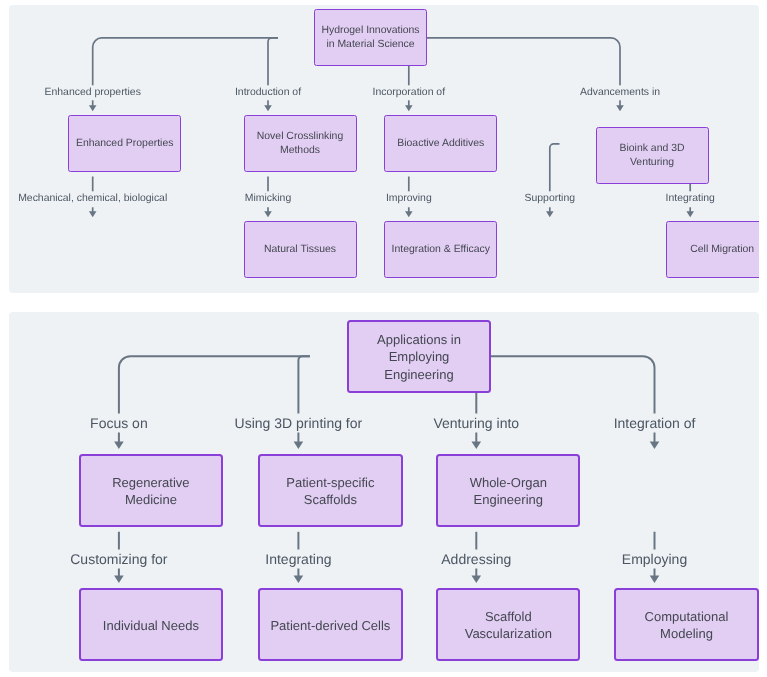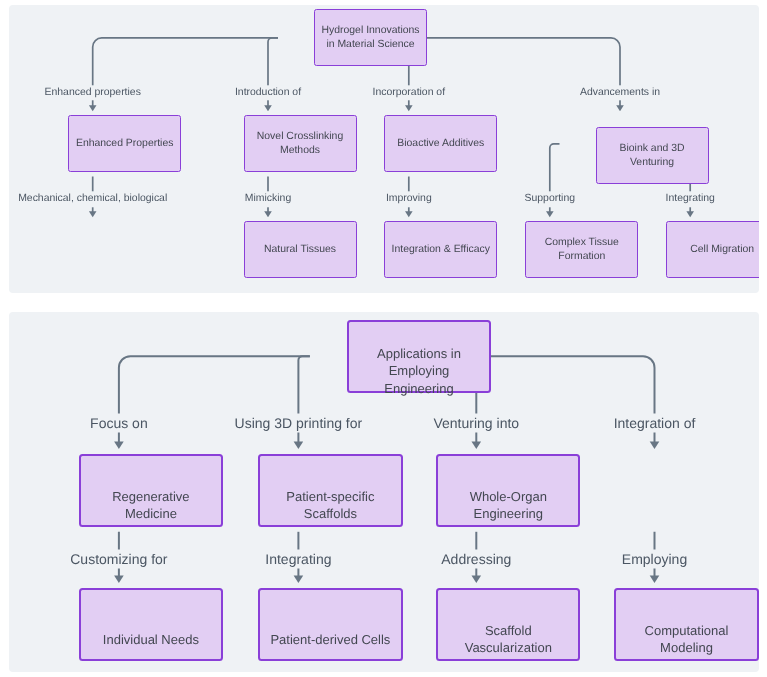--- a/index.html
+++ b/index.html
@@ -21,21 +21,21 @@
       flex-direction:column;justify-content:center;color:#434751;text-align:center;margin-left:32px;}
 .nt{display:flex;flex-direction:column;align-items:center;}
 #panel1 .node{width:113px;height:57px;border:1.55px solid #8a3fd8;border-radius:2.5px;
       font-size:10.45px;line-height:13.9px;}
 #panel2 .node{width:144.3px;height:72.8px;border:2px solid #8a3fd8;border-radius:3.5px;
       font-size:13px;line-height:17.8px;}
 .nl{display:block;white-space:nowrap;}
 .et{display:inline-block;opacity:0.999;will-change:opacity;}
 .nt{opacity:0.999;will-change:opacity;}
 #panel1 .nt{position:relative;top:0px;}
-#panel2 .nt{position:relative;top:15px;}
+#panel2 .nt{position:relative;top:1px;}
 .elabel{position:absolute;transform:translate(-50%,-50%);white-space:nowrap;background:#eff2f5;
       color:#4b5663;text-align:center;}
 #panel1 .elabel{font-size:10.45px;line-height:15.4px;padding:0 2px;}
 #panel2 .elabel{font-size:14px;line-height:19px;padding:0 3px;}
 </style>
 </head>
 <body>
 
 <div class="page">
   <div class="panel" id="panel1">
@@ -106,26 +106,20 @@
         </div>
       </div>
     <div class="node" style="left:202.5px;top:216.4px">
         <div class="nt">
           <span class="nl">Natural Tissues</span>
         </div>
       </div>
     <div class="node" style="left:343.3px;top:216.4px">
         <div class="nt">
           <span class="nl">Integration &amp; Efficacy</span>
-        </div>
-      </div>
-    <div class="node" style="left:484.3px;top:216.4px">
-        <div class="nt">
-          <span class="nl">Complex Tissue</span>
-          <span class="nl">Formation</span>
         </div>
       </div>
     <div class="node" style="left:624.7px;top:216.4px">
         <div class="nt">
           <span class="nl">Cell Migration</span>
         </div>
       </div>
     <div class="elabel" style="left:83.7px;top:87.6px"><span class="et">Enhanced properties</span></div>
     <div class="elabel" style="left:259px;top:87.6px"><span class="et">Introduction of</span></div>
     <div class="elabel" style="left:399.8px;top:87.6px"><span class="et">Incorporation of</span></div>

